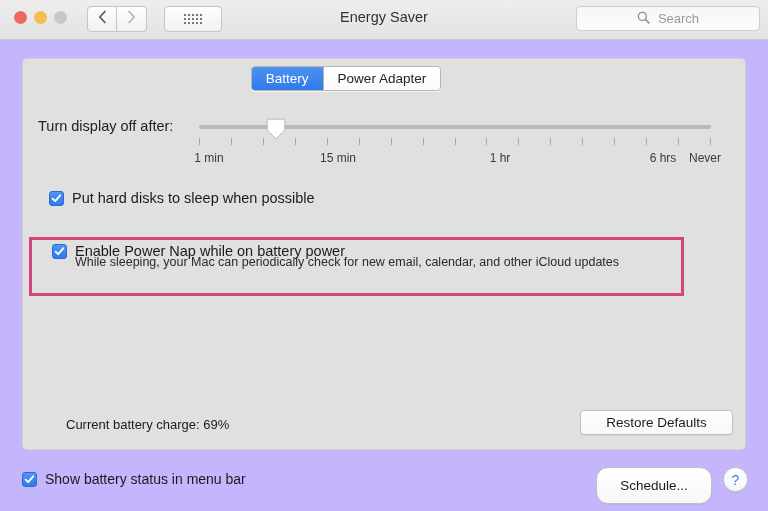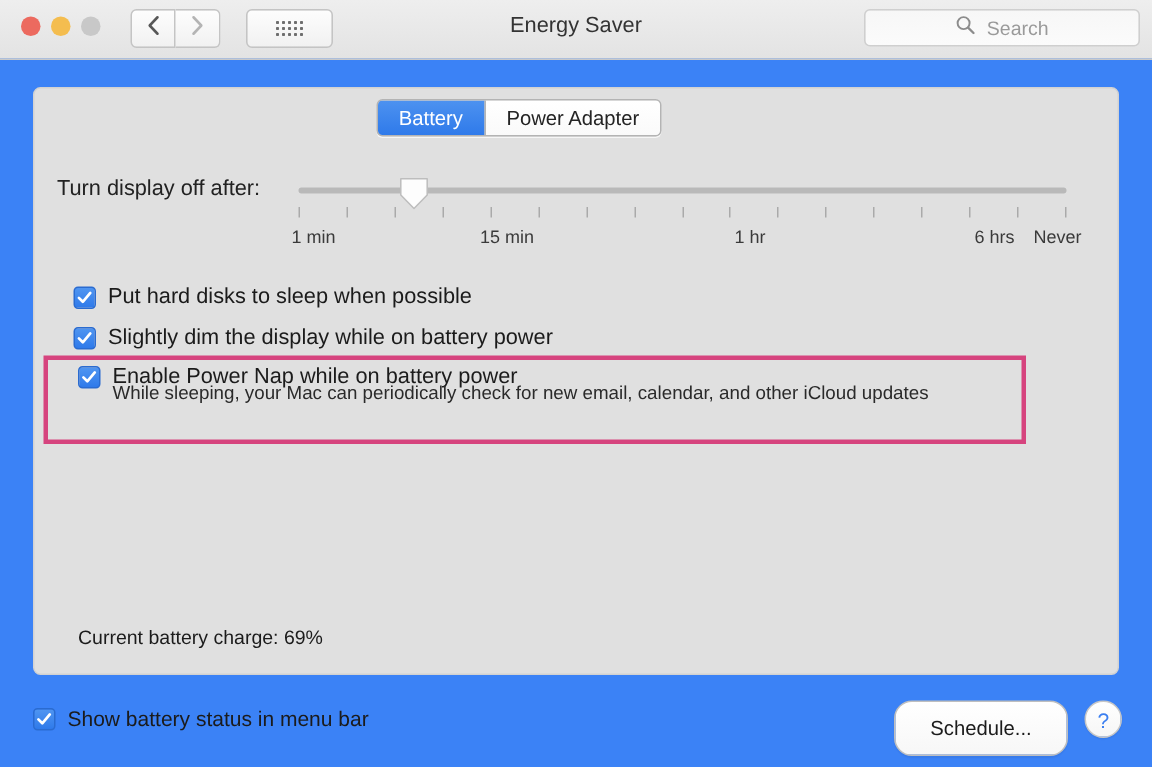--- a/index.html
+++ b/index.html
@@ -13,21 +13,21 @@
     background: #ececec;
     overflow: hidden;
     -webkit-font-smoothing: antialiased;
   }
 
   
   #window {
     position: relative;
     width: 768px;
     height: 511px;
-    background: #3b82f6;
+    background: #c4b5fd;
   }
 
   
   #titlebar {
     position: absolute;
     left: 0; top: 0;
     width: 768px;
     height: 40px;
     background: linear-gradient(to bottom, #eeeeee 0%, #e3e3e3 100%);
     border-bottom: 1px solid #c9c9c9;
@@ -224,21 +224,21 @@
     position: absolute;
     left: 43px; top: 15px;
     font-size: 12.5px;
     color: #2a2a2a;
     white-space: nowrap;
   }
 
   
   #battery-charge {
     position: absolute;
-    left: 52px; top: 417px;
+    left: 66px; top: 417px;
     font-size: 13px;
     color: #1b1b1b;
   }
   .pushbtn {
     position: absolute;
     background: linear-gradient(to bottom, #ffffff, #f7f7f7);
     border: 1px solid #bfbfbf;
     border-radius: 4px;
     box-sizing: border-box;
     display: flex;
@@ -376,43 +376,36 @@
 
   <div class="cbrow" id="row-harddisk">
     <span class="cb">
       <svg width="11" height="11" viewBox="0 0 11 11">
         <polyline points="1.6,5.6 4.2,8.2 9.2,2.3" fill="none" stroke="#ffffff" stroke-width="1.8" stroke-linecap="round" stroke-linejoin="round"></polyline>
       </svg>
     </span>
     <span class="cbtext">Put hard disks to sleep when possible</span>
   </div>
 
-  <div class="cbrow" id="row-dim">
-    <span class="cb">
-      <svg width="11" height="11" viewBox="0 0 11 11">
-        <polyline points="1.6,5.6 4.2,8.2 9.2,2.3" fill="none" stroke="#ffffff" stroke-width="1.8" stroke-linecap="round" stroke-linejoin="round"></polyline>
-      </svg>
-    </span>
-    <span class="cbtext">Slightly dim the display while on battery power</span>
-  </div>
 
   <div id="powernap-box">
     <div class="cbrow" id="row-powernap">
       <span class="cb">
         <svg width="11" height="11" viewBox="0 0 11 11">
           <polyline points="1.6,5.6 4.2,8.2 9.2,2.3" fill="none" stroke="#ffffff" stroke-width="1.8" stroke-linecap="round" stroke-linejoin="round"></polyline>
         </svg>
       </span>
       <span class="cbtext">Enable Power Nap while on battery power</span>
     </div>
     <div id="powernap-desc">While sleeping, your Mac can periodically check for new email, calendar, and other iCloud updates</div>
   </div>
 
   <div id="battery-charge">Current battery charge: 69%</div>
 
+  <div class="pushbtn" id="restore-defaults-button">Restore Defaults</div>
 
   <div class="cbrow" id="row-showbattery">
     <span class="cb">
       <svg width="11" height="11" viewBox="0 0 11 11">
         <polyline points="1.6,5.6 4.2,8.2 9.2,2.3" fill="none" stroke="#ffffff" stroke-width="1.8" stroke-linecap="round" stroke-linejoin="round"></polyline>
       </svg>
     </span>
     <span class="cbtext">Show battery status in menu bar</span>
   </div>
 

